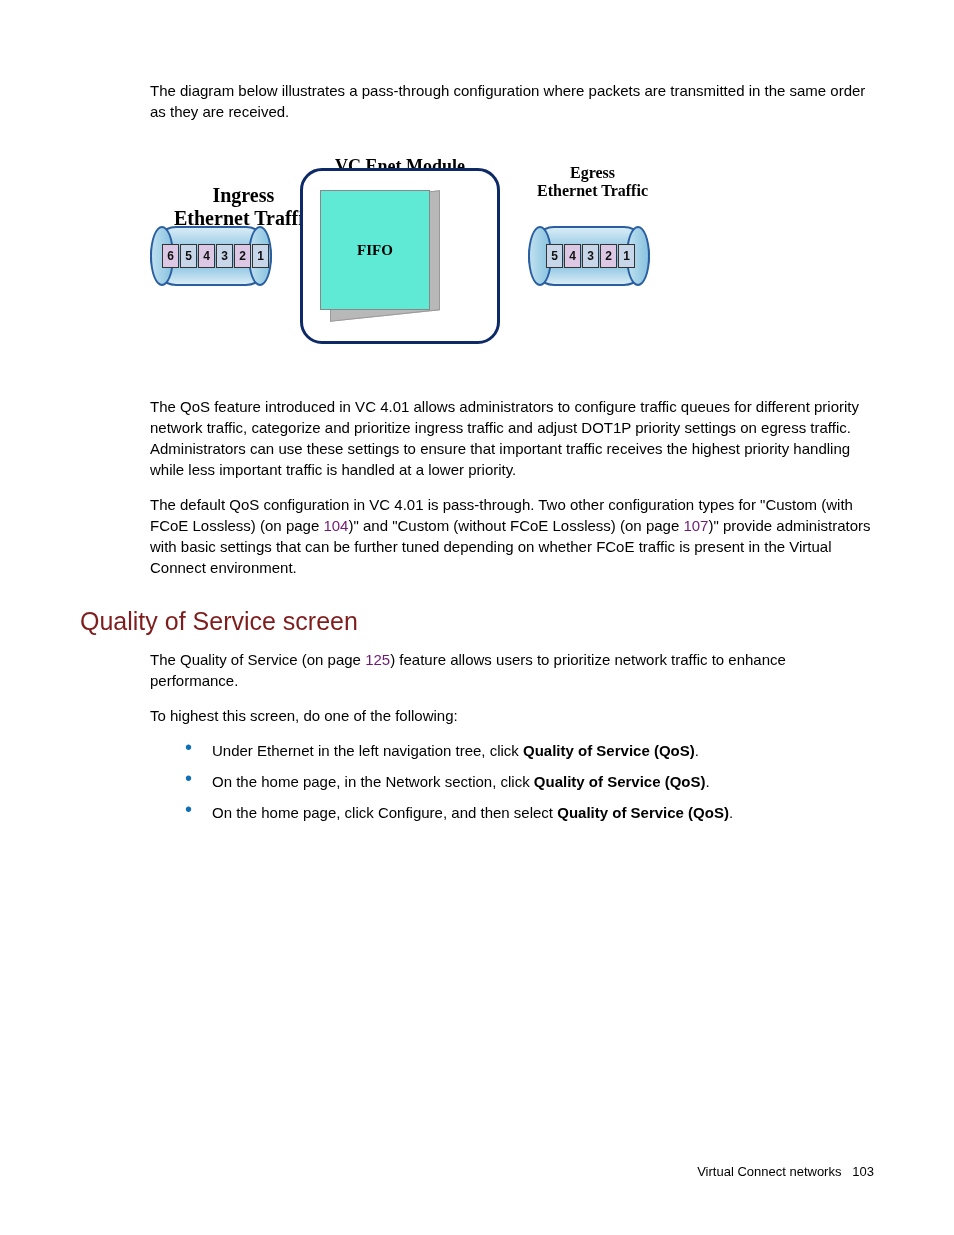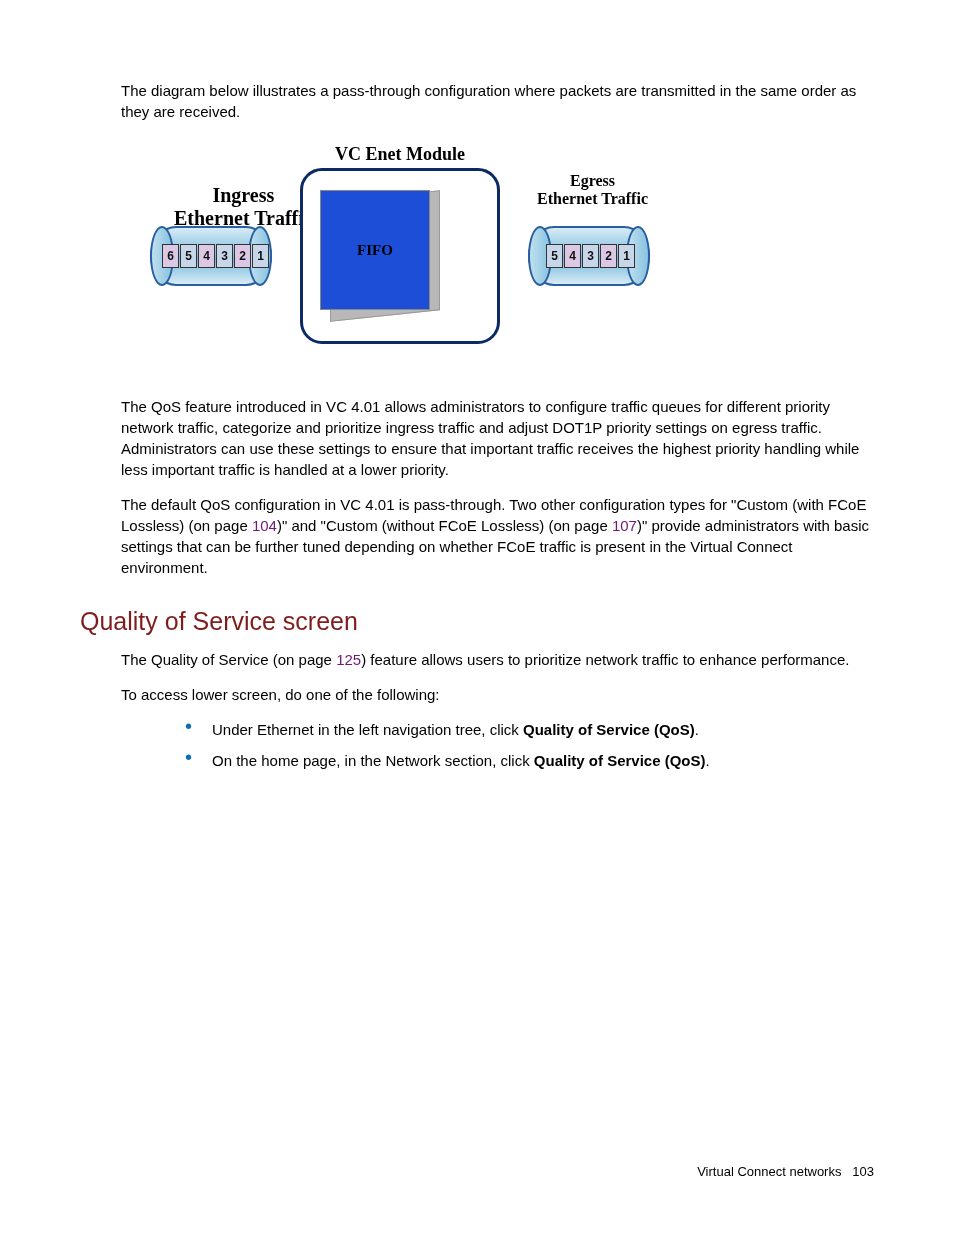--- a/index.html
+++ b/index.html
@@ -8,21 +8,21 @@
     height: 1235px;
     background: #fff;
     font-family: Arial, Helvetica, sans-serif;
     font-size: 15px;
     color: #000;
     position: relative;
     padding: 80px 80px 0 80px;
     line-height: 1.4;
   }
   .para {
-    margin-left: 41px;
+    margin-left: 70px;
     margin-bottom: 14px;
   }
   .diagram-wrap {
     margin: 18px 0 26px 70px;
     width: 500px;
     height: 230px;
     position: relative;
   }
   .dlabel {
     position: absolute;
@@ -68,21 +68,21 @@
     font-size: 12px;
     display: flex;
     align-items: center;
     justify-content: center;
     font-weight: 600;
   }
   .pk-l { background: #dcc7e4; }
   .pk-b { background: #c7d6e8; }
   .fifo {
     position: absolute;
-    background: #1d4ed8;
+    background: #5eead4;
     border: 1px solid #888;
     display: flex;
     align-items: center;
     justify-content: center;
     font-weight: 700;
     font-family: Georgia, serif;
   }
   .fifo-shadow {
     position: absolute;
     background: #b8b8b8;
@@ -120,26 +120,26 @@
     right: 80px;
     font-size: 13px;
   }
 </style>
 </head>
 <body>
 
 <p class="para">The diagram below illustrates a pass-through configuration where packets are transmitted in the same order as they are received.</p>
 
 <div class="diagram-wrap">
-  <div class="dlabel" style="left:0;right:0;top:4px;font-size:18px;">VC Enet Module</div>
+  <div class="dlabel" style="left:0;right:0;top:16px;font-size:18px;">VC Enet Module</div>
   <div class="dlabel" style="left:24px;top:44px;font-size:20px">
     <span>Ingress</span><br>
     <span>Ethernet Traffic</span>
   </div>
-  <div class="dlabel" style="right:2px;top:32px;font-size:16px">
+  <div class="dlabel" style="right:2px;top:24px;font-size:16px">
     <span>Egress</span><br>
     <span>Ethernet Traffic</span>
   </div>
 
   <div class="module-box" style="left:150px;top:28px;width:200px;height:176px"></div>
 
   <div class="fifo-shadow" style="left:180px;top:56px;width:110px;height:120px;transform:skewY(-6deg)"></div>
   <div class="fifo" style="left:170px;top:50px;width:110px;height:120px">
     <span>FIFO</span>
   </div>
@@ -175,22 +175,23 @@
 <p class="para">
   <span>The default QoS configuration in VC 4.01 is pass-through. Two other configuration types for "Custom (with FCoE Lossless) (on page </span><span class="link">104</span><span>)" and "Custom (without FCoE Lossless) (on page </span><span class="link">107</span><span>)" provide administrators with basic settings that can be further tuned depending on whether FCoE traffic is present in the Virtual Connect environment.</span>
 </p>
 
 <h2 class="heading">Quality of Service screen</h2>
 
 <p class="para">
   <span>The Quality of Service (on page </span><span class="link">125</span><span>) feature allows users to prioritize network traffic to enhance performance.</span>
 </p>
 
-<p class="para">To access lower screen, do one of the following:</p>
+<p class="para">To highest this screen, do one of the following:</p>
 
 <ul class="blist" id="bullets">
     <li><span>Under Ethernet in the left navigation tree, click </span><span class="bold">Quality of Service (QoS)</span><span>.</span></li>
     <li><span>On the home page, in the Network section, click </span><span class="bold">Quality of Service (QoS)</span><span>.</span></li>
+    <li><span>On the home page, click Configure, and then select </span><span class="bold">Quality of Service (QoS)</span><span>.</span></li>
   </ul>
 
 <div class="footer">
   <span>Virtual Connect networks</span>&nbsp;&nbsp;&nbsp;<span>103</span>
 </div>
 
 </body></html>

